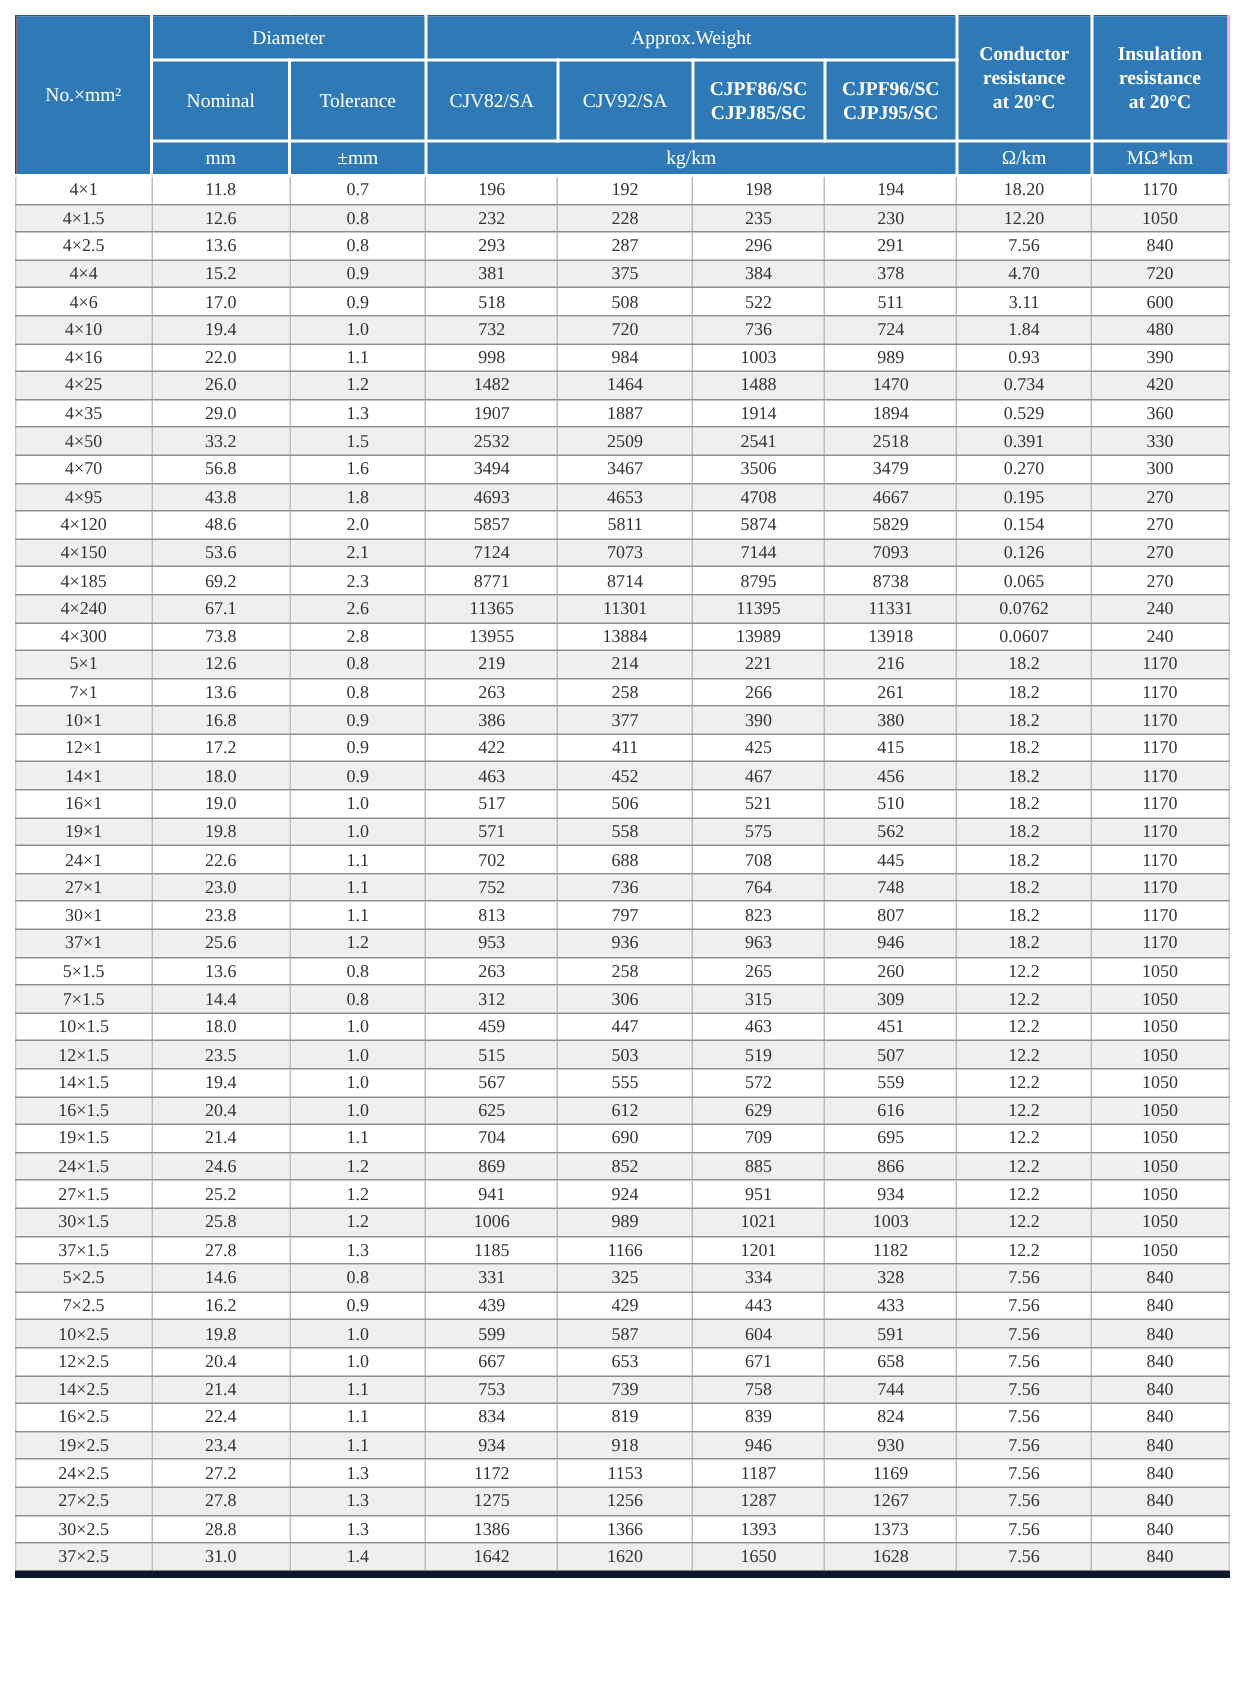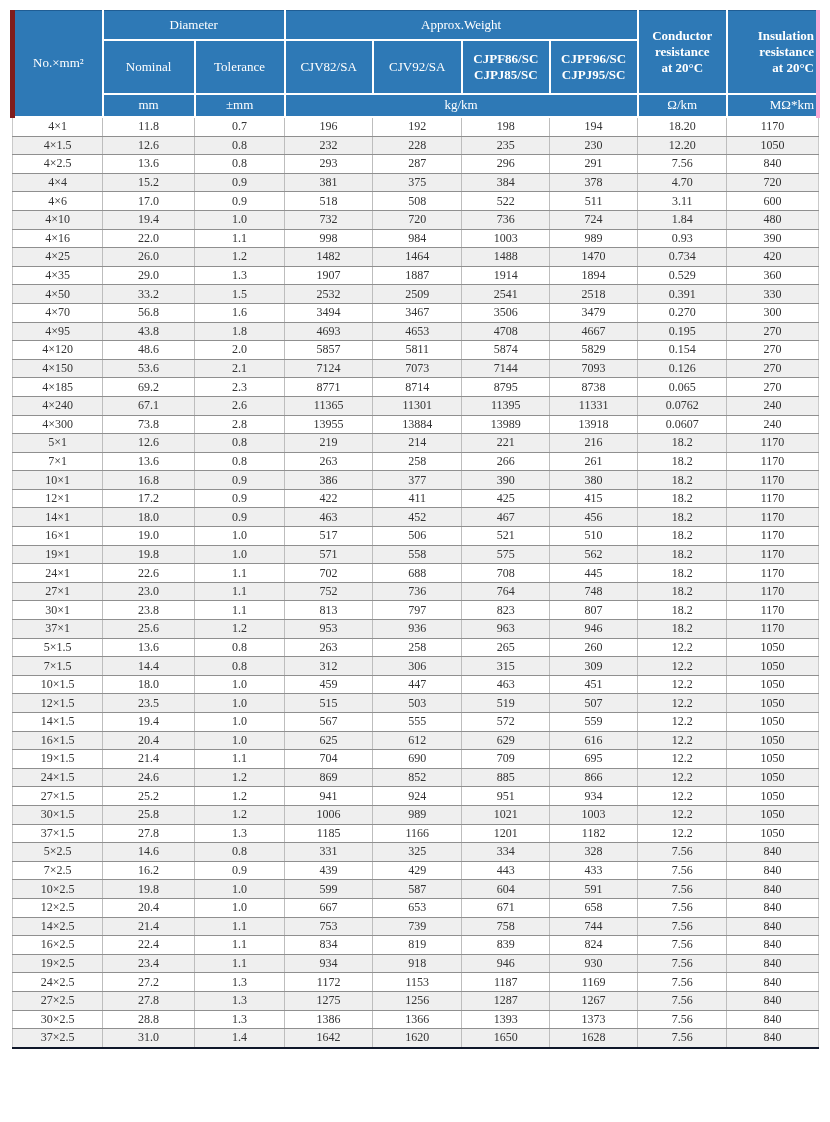--- a/index.html
+++ b/index.html
@@ -22,43 +22,43 @@
     border:2px solid #ffffff;
     font-size:13px;
     line-height:1.25;
     padding:2px 2px;
     text-align:center;
     vertical-align:middle;
   }
   thead tr.h1 th{height:24px;}
   thead tr.h2 th{height:48px;}
   thead tr.h3 th{height:17px;}
-  thead th.edge-l{border-left:5px solid #7f1d1d;}
-  thead th.edge-r{border-right:4px solid #f9a8d4;text-align:right;}
+  thead th.edge-l{border-left:1px solid #7f1d1d;}
+  thead th.edge-r{border-right:2px solid #f9a8d4;}
   thead th.edge-t{border-top:1px solid #1f5d94;}
   .pre{white-space:pre-line;font-weight:bold;}
   
   tbody td{
     height:17.6px;
     padding:0 2px;
     text-align:center;
     vertical-align:middle;
     font-size:12px;
     color:#333333;
     border-left:1px solid #bdbdbd;
     border-right:1px solid #bdbdbd;
     border-top:1px solid #8f8f8f;
     border-bottom:1px solid #8f8f8f;
     overflow:hidden;
   }
   tbody tr:nth-child(even) td{background:#efefef;}
   tbody tr:nth-child(odd) td{background:#ffffff;}
   tbody tr td:first-child{border-left:1px solid #c9c9c9;}
   tbody tr td:last-child{border-right:1px solid #c9c9c9;}
-  tbody tr:last-child td{border-bottom:2px solid #0f172a;margin-top:24px;}
+  tbody tr:last-child td{border-bottom:5px solid #0f172a;margin-top:24px;}
 </style>
 </head>
 <body>
 
 <div class="page">
   <table class="spec">
     <colgroup>
       <col style="width:11.2%">
         <col style="width:11.4%">
         <col style="width:11.2%">

